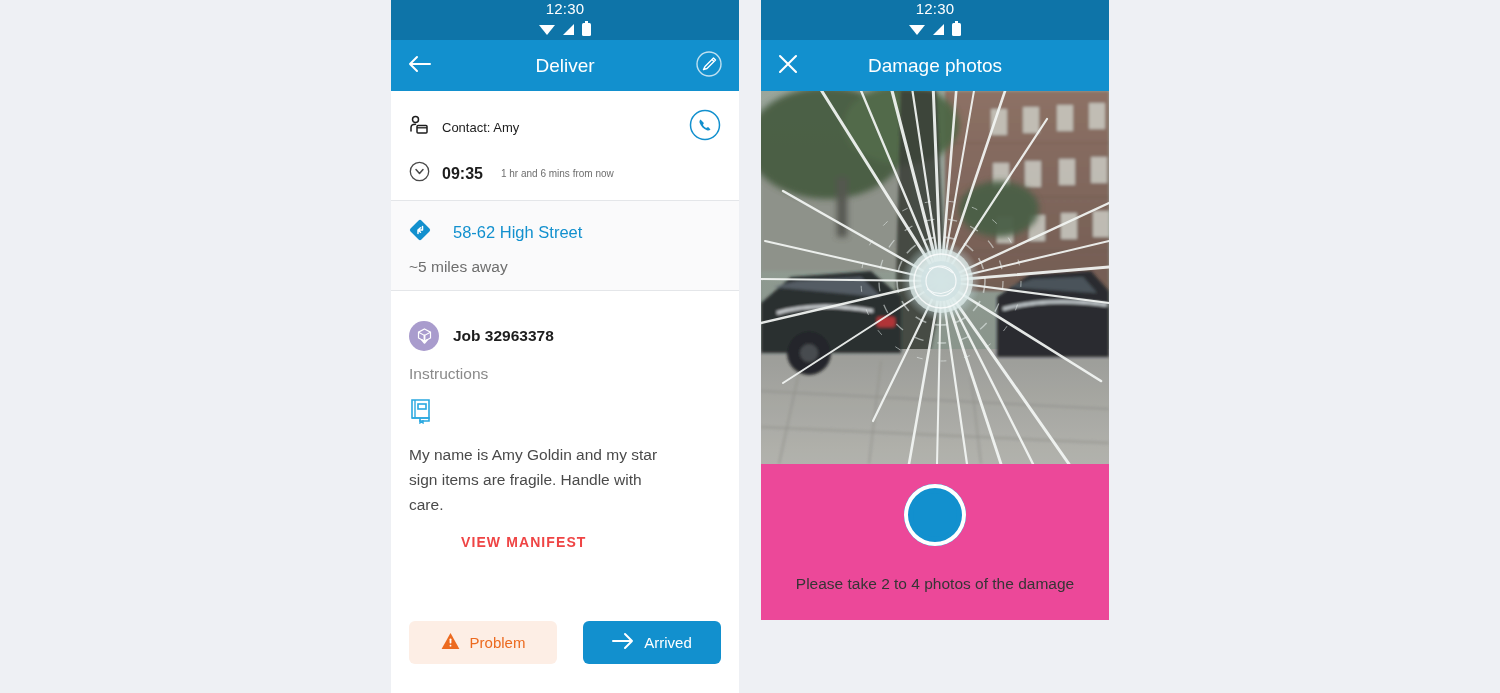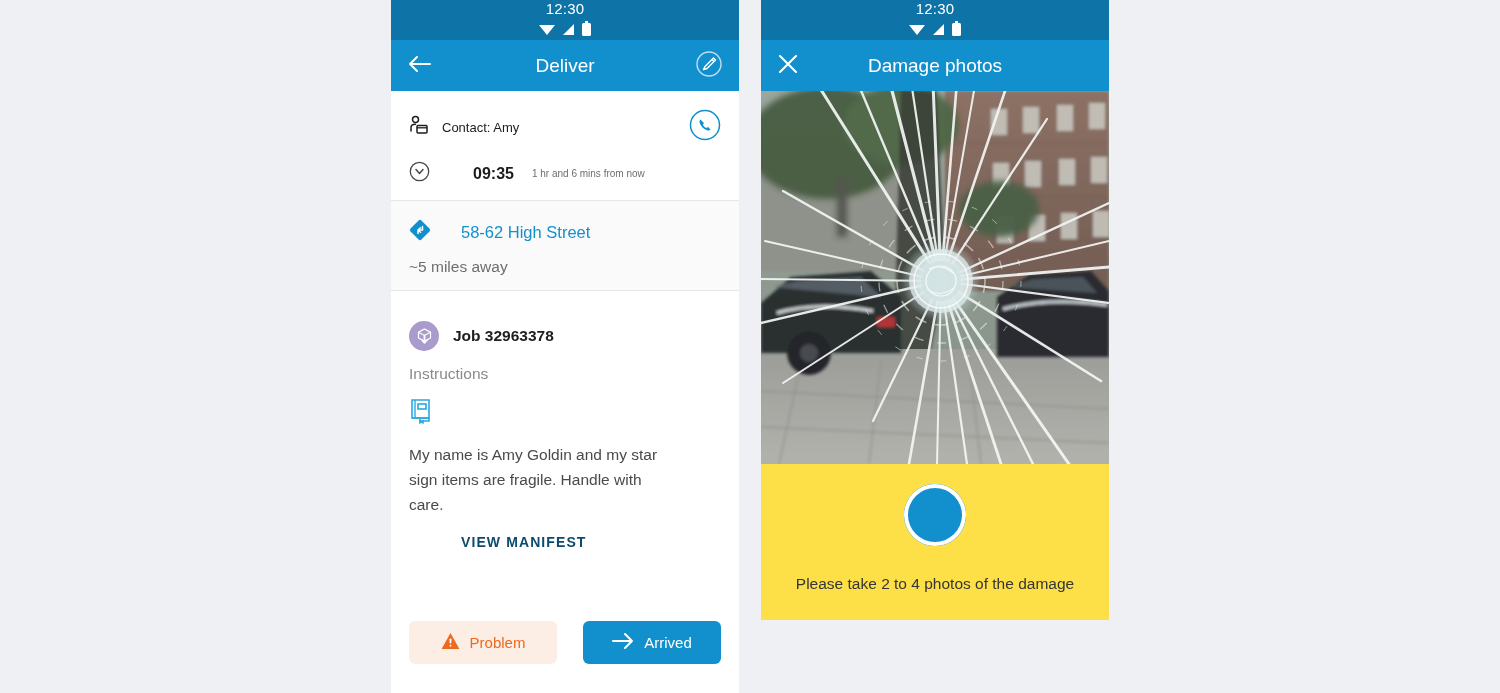--- a/index.html
+++ b/index.html
@@ -91,37 +91,36 @@
   .contact-left { display: flex; align-items: center; gap: 12px; }
   .contact-name {
     font-size: 13px;
     color: #1d1d1d;
   }
   .time-row { display: flex; align-items: center; gap: 12px; }
   .time-value {
     font-size: 16px;
     font-weight: bold;
     color: #1d1d1d;
-    margin-left: 31px;
   }
   .time-rel {
     font-size: 10px;
     color: #6e6e6e;
     margin-left: 6px;
   }
 
   .company-name {
     font-size: 16.5px;
     color: #1d1d1d;
     margin-bottom: 12px;
   }
   .address-row {
     display: flex;
     align-items: center;
-    gap: 30px;
+    gap: 22px;
     margin-bottom: 13px;
     cursor: pointer;
   }
   .address-text {
     font-size: 16.5px;
     color: #1290ce;
   }
   .distance-text {
     font-size: 15.5px;
     color: #6e6e6e;
@@ -166,21 +165,21 @@
     line-height: 25px;
     color: #4a4a4a;
     max-width: 262px;
   }
   .view-manifest {
     margin-top: 17px;
     margin-left: 52px;
     font-size: 14px;
     font-weight: bold;
     letter-spacing: 1.1px;
-    color: #0c4a6e;
+    color: #ef4444;
     cursor: pointer;
   }
 
   .action-bar {
     position: absolute;
     left: 0; right: 0;
     bottom: 29px;
     display: flex;
     gap: 26px;
     padding: 0 18px;
@@ -213,21 +212,21 @@
   
   .photo {
     width: 348px;
     height: 373px;
     position: relative;
     overflow: hidden;
     background: #8e9490;
   }
   .camera-pane {
     height: 156px;
-    background: #fde047;
+    background: #ec4899;
     display: flex;
     flex-direction: column;
     align-items: center;
     justify-content: flex-start;
     padding-top: 20px;
     box-sizing: border-box;
   }
   .shutter {
     width: 62px;
     height: 62px;

